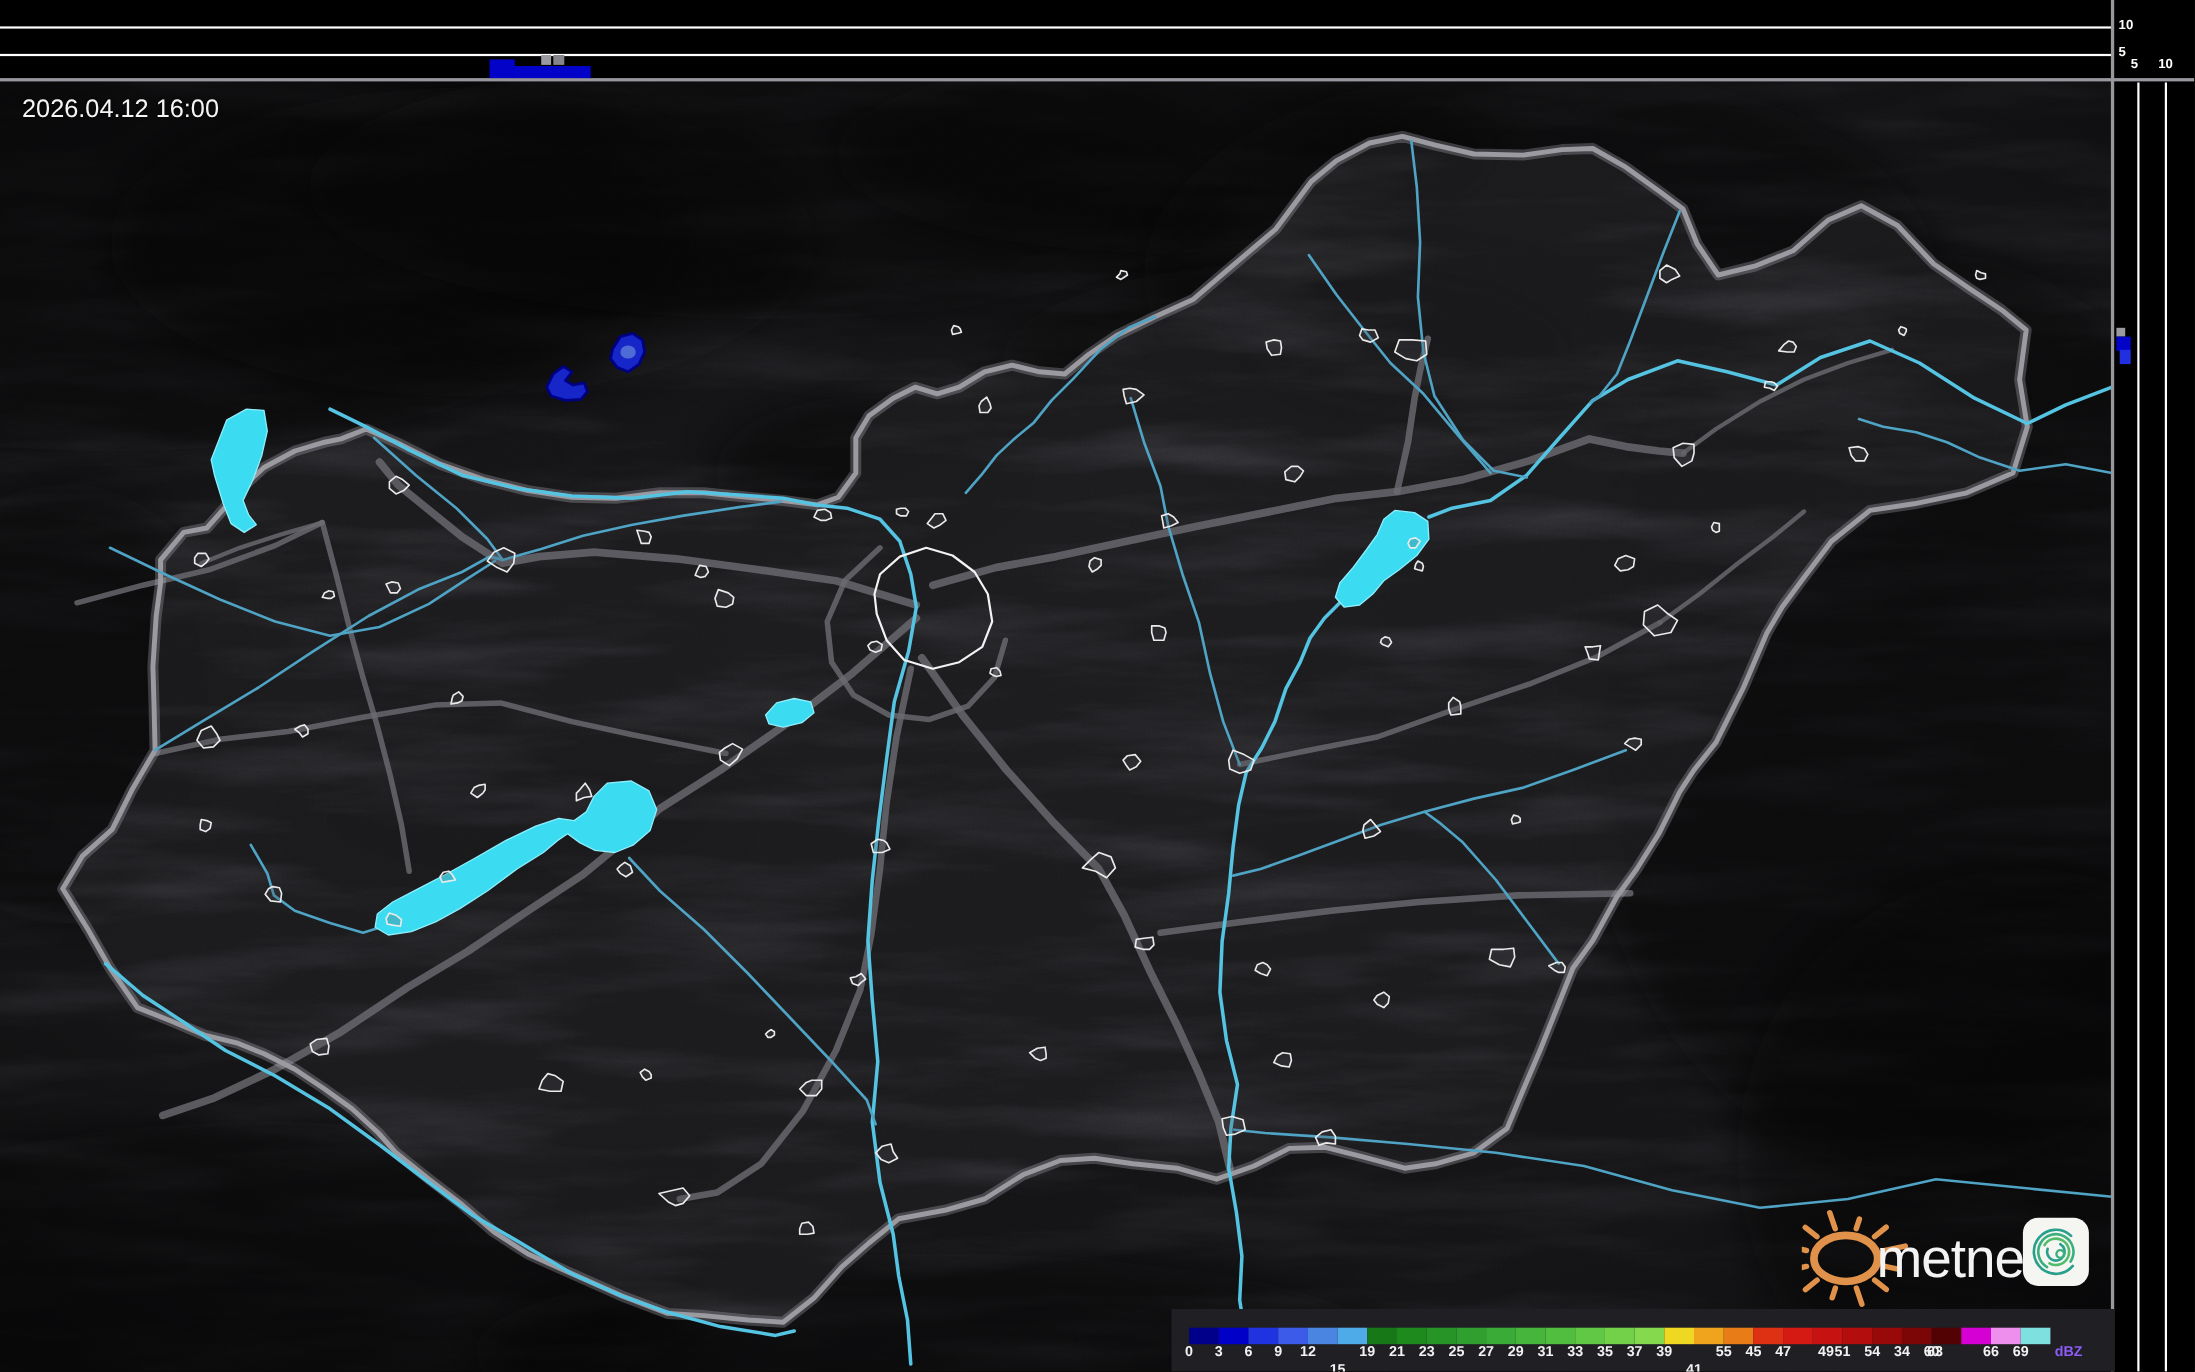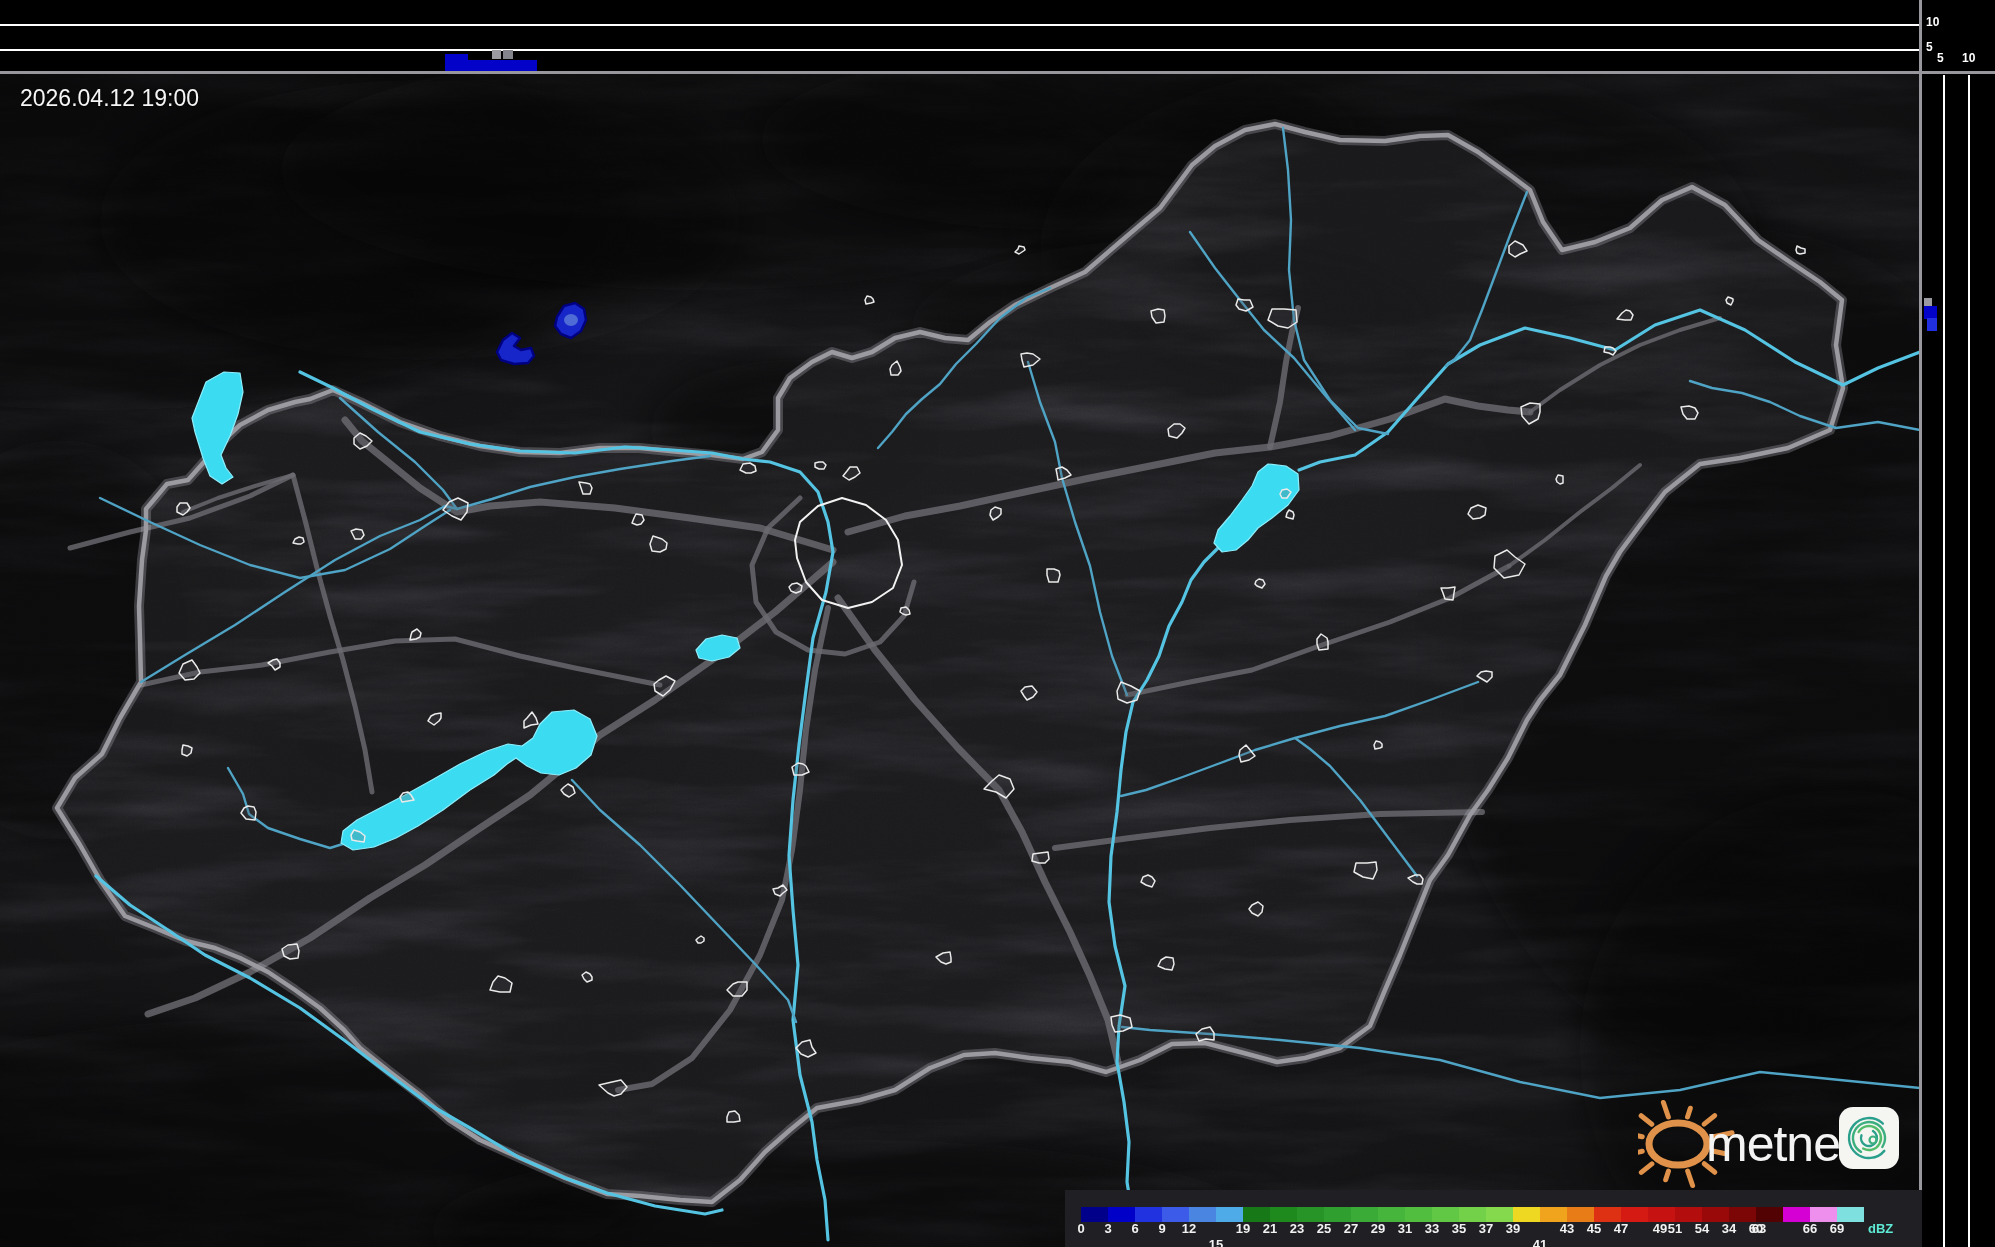--- a/index.html
+++ b/index.html
@@ -20,21 +20,21 @@
   #div-v{left:1919px;top:0;width:3px;height:1247px;}
   .echo-rect{position:absolute;z-index:7;}
   
   #title-block{position:absolute;left:20px;top:76px;color:#f5f5f5;z-index:5;text-shadow:0 1px 2px rgba(0,0,0,.6);}
   #page-title{font-size:37px;font-weight:400;letter-spacing:.5px;}
   #timestamp{font-size:23px;margin-top:9px;}
   
   #colorbar{position:absolute;left:1065px;top:1190px;width:857px;height:57px;background:#1f1f24;z-index:8;}
   .cb-swatch{position:absolute;top:17px;width:27px;height:15px;}
   .cb-label{position:absolute;top:31px;transform:translateX(-50%);color:#f2f2f2;font-size:13px;font-weight:bold;}
-  #cb-unit{position:absolute;top:31px;color:#5eead4;font-size:13px;font-weight:bold;}
+  #cb-unit{position:absolute;top:31px;color:#8b5cf6;font-size:13px;font-weight:bold;}
   
   #logo{position:absolute;left:1638px;top:1098px;width:300px;height:92px;z-index:8;}
 </style>
 </head>
 <body>
 
 <div id="stage">
 
   <div id="top-strip" class="strip">
       <div class="hline" style="top: 24px;"></div>
@@ -213,21 +213,21 @@
         <polygon points="497,352 503,340 512,333 520,338 514,346 521,350 531,348 534,356 528,363 514,364 501,360" fill="#1726c8" stroke="#000082" stroke-width="2.5" stroke-linejoin="round"></polygon>
         <polygon points="557,317 564,306 575,303 584,309 586,320 581,331 571,338 561,334 555,326" fill="#1726c8" stroke="#000082" stroke-width="2.5" stroke-linejoin="round"></polygon>
         <ellipse cx="571" cy="320" rx="7" ry="6" fill="#4e6bd6"></ellipse>
       </g>
   </svg>
 
   <div id="div-h" class="divider"></div>
   <div id="div-v" class="divider"></div>
 
   <div id="title-block">
-    <div id="timestamp">2026.04.12 19:00</div>
+    <div id="timestamp">2026.04.12 16:00</div>
   </div>
 
   <div id="colorbar">
       <div class="cb-swatch" style="left: 16px; background: rgb(0, 0, 139);"></div>
       <div class="cb-label" style="left: 16px;">0</div>
       <div class="cb-swatch" style="left: 43px; background: rgb(0, 0, 200);"></div>
       <div class="cb-label" style="left: 43px;">3</div>
       <div class="cb-swatch" style="left: 70px; background: rgb(33, 51, 224);"></div>
       <div class="cb-label" style="left: 70px;">6</div>
       <div class="cb-swatch" style="left: 97px; background: rgb(59, 91, 232);"></div>
@@ -254,21 +254,21 @@
       <div class="cb-label" style="left: 367px;">33</div>
       <div class="cb-swatch" style="left: 394px; background: rgb(114, 209, 72);"></div>
       <div class="cb-label" style="left: 394px;">35</div>
       <div class="cb-swatch" style="left: 421px; background: rgb(133, 217, 76);"></div>
       <div class="cb-label" style="left: 421px;">37</div>
       <div class="cb-swatch" style="left: 448px; background: rgb(238, 216, 34);"></div>
       <div class="cb-label" style="left: 448px;">39</div>
       <div class="cb-swatch" style="left: 475px; background: rgb(240, 164, 30);"></div>
       <div class="cb-label" style="left: 475px; margin-top: 16px;">41</div>
       <div class="cb-swatch" style="left: 502px; background: rgb(232, 125, 24);"></div>
-      <div class="cb-label" style="left: 502px;">43</div>
+      <div class="cb-label" style="left: 502px;">55</div>
       <div class="cb-swatch" style="left: 529px; background: rgb(222, 48, 18);"></div>
       <div class="cb-label" style="left: 529px;">45</div>
       <div class="cb-swatch" style="left: 556px; background: rgb(212, 26, 18);"></div>
       <div class="cb-label" style="left: 556px;">47</div>
       <div class="cb-swatch" style="left: 583px; background: rgb(198, 18, 16);"></div>
       <div class="cb-label" style="left: 583px; margin-left: 12px;">49</div>
       <div class="cb-swatch" style="left: 610px; background: rgb(180, 13, 13);"></div>
       <div class="cb-label" style="left: 610px;">51</div>
       <div class="cb-swatch" style="left: 637px; background: rgb(154, 9, 9);"></div>
       <div class="cb-label" style="left: 637px;">54</div>

